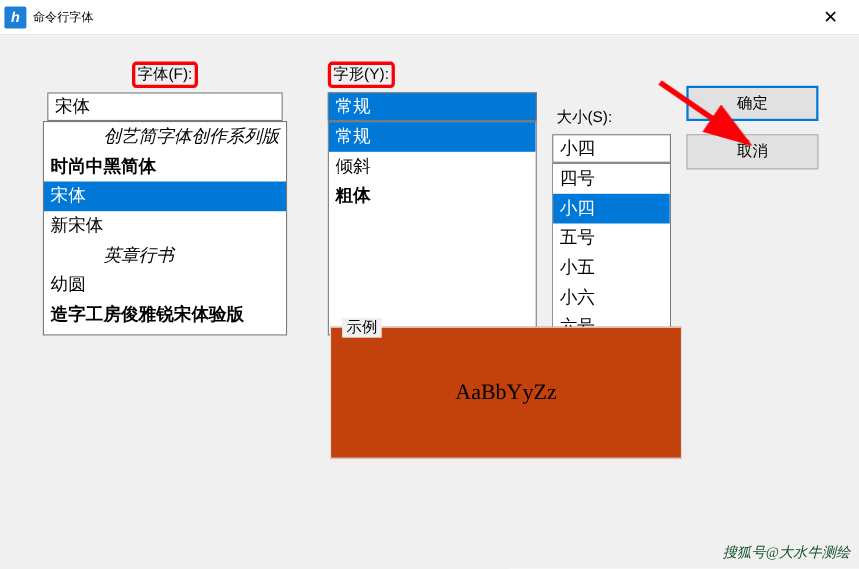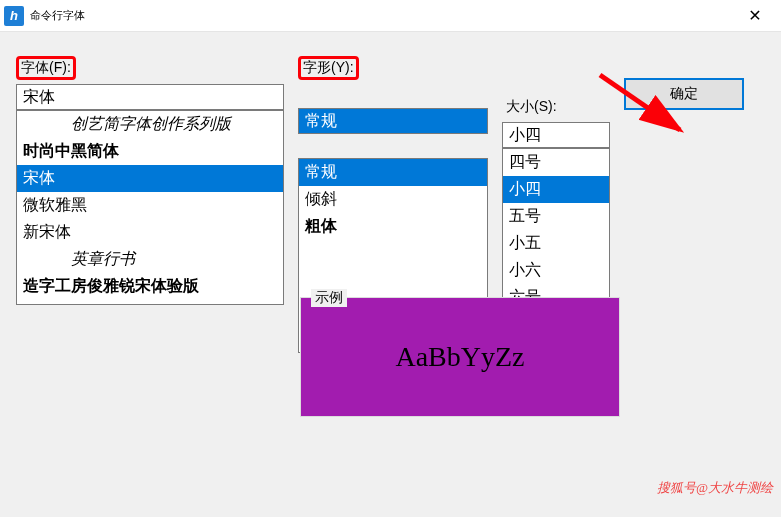--- a/index.html
+++ b/index.html
@@ -3,44 +3,44 @@
 <meta charset="utf-8">
 <style>
 * { box-sizing: border-box; margin: 0; padding: 0; }
 body { font-family: "Microsoft YaHei", "SimSun", Arial, sans-serif; font-size: 14px; background: #fff; width: 781px; height: 517px; overflow: hidden; position: relative; }
 .titlebar { height: 32px; background: #fff; display: flex; align-items: center; padding: 0 4px; border-bottom: 1px solid #e5e5e5; }
 .app-icon { width: 20px; height: 20px; background: #1e7fd6; display: inline-flex; align-items: center; justify-content: center; color: #fff; font-style: italic; font-weight: bold; font-size: 13px; margin-right: 6px; border-radius: 2px; }
 .title-text { flex: 1; font-size: 11px; }
 .close-btn { width: 44px; height: 30px; display: flex; align-items: center; justify-content: center; font-size: 16px; cursor: pointer; }
 .dialog-body { background: #f0f0f0; height: calc(100% - 32px); padding: 24px 16px 12px 16px; display: flex; gap: 14px; position: relative; }
 .col { display: flex; flex-direction: column; }
-.col-font { width: 268px; }
-.col-style { width: 190px; gap: 24px; }
+.col-font { width: 268px; align-items: center; }
+.col-style { width: 190px; }
 .col-size { width: 108px; margin-top: 40px; }
 .col-btns { width: 120px; padding-top: 22px; }
 .label { font-size: 14px; margin-bottom: 4px; display: inline-block; padding: 2px 4px; }
 .highlight-box { border: 3px solid #fb0007; border-radius: 4px; display: inline-block; padding: 0 2px; }
 .field-input { height: 26px; border: 1px solid #7a7a7a; padding: 2px 6px; font-size: 16px; background: #fff; font-family: "SimSun", serif; }
 .listbox { border: 1px solid #7a7a7a; background: #fff; height: 195px; overflow-y: scroll; margin-top: 0; }
 .listbox::-webkit-scrollbar { width: 16px; }
 .listbox::-webkit-scrollbar-track { background: #f0f0f0; }
 .listbox::-webkit-scrollbar-thumb { background: #c2c2c2; border: 1px solid #a0a0a0; }
 .listbox::-webkit-scrollbar-button { background: #f0f0f0; height: 16px; border: 1px solid #c0c0c0; }
 .list-item { padding: 3px 6px; font-size: 16px; cursor: default; white-space: nowrap; font-family: "SimSun", serif; }
 .list-item.selected { background: #0078d7; color: #fff; }
 .list-item.bold { font-weight: bold; font-family: "SimHei", sans-serif; }
 .list-item.italic { }
 .list-item.script { font-family: Liberation Serif, serif; font-style: italic; margin-left: 48px; }
 .list-item.thin { font-family: "SimHei", sans-serif; font-weight: 300; }
 .btn { height: 32px; border: 1px solid #adadad; background: #e1e1e1; font-size: 14px; cursor: pointer; margin-bottom: 12px; width: 100%; }
 .btn.primary { border: 2px solid #0078d7; }
-.sample-group { position: absolute; left: 300px; top: 265px; width: 320px; height: 120px; border: 1px solid #dcdcdc; background: #a21caf; }
+.sample-group { position: absolute; left: 300px; top: 265px; width: 320px; height: 120px; border: 1px solid #dcdcdc; background: #c2410c; }
 .sample-label { position: absolute; top: -9px; left: 10px; background: #f0f0f0; padding: 0 4px; font-size: 14px; }
-.sample-text { display: flex; align-items: center; justify-content: center; height: 100%; font-family: "SimSun", serif; font-size: 28px; }
-.watermark { position: absolute; right: 8px; bottom: 20px; font-size: 13px; color: #ef4444; font-style: italic; font-family: "KaiTi", serif; }
+.sample-text { display: flex; align-items: center; justify-content: center; height: 100%; font-family: "SimSun", serif; font-size: 20px; }
+.watermark { position: absolute; right: 8px; bottom: 6px; font-size: 13px; color: #14532d; font-style: italic; font-family: "KaiTi", serif; }
 .arrow { position: absolute; top: 38px; left: 595px; pointer-events: none; }
 </style>
 </head>
 <body>
 
 <div class="titlebar">
   <span class="app-icon">h</span>
   <span class="title-text">命令行字体</span>
   <div class="close-btn">
     <span>✕</span>
@@ -49,23 +49,23 @@
 
 <div class="dialog-body">
 
   <div class="col col-font">
     <div><span class="label highlight-box">字体(F):</span></div>
     <input class="field-input" value="宋体" style="">
     <div class="listbox" id="font-list">
         <div class="list-item script">创艺简字体创作系列版</div>
         <div class="list-item bold">时尚中黑简体</div>
         <div class="list-item selected">宋体</div>
-        <div class="list-item ">微软雅黑</div>
         <div class="list-item ">新宋体</div>
         <div class="list-item script">英章行书</div>
+        <div class="list-item thin">幼圆</div>
         <div class="list-item bold">造字工房俊雅锐宋体验版</div>
       </div>
   </div>
 
   <div class="col col-style">
     <div><span class="label highlight-box">字形(Y):</span></div>
     <input class="field-input" style="background: rgb(0, 120, 215); color: rgb(255, 255, 255);" value="常规">
     <div class="listbox" id="style-list" style="overflow-y:auto">
         <div class="list-item selected">常规</div>
         <div class="list-item italic">倾斜</div>
@@ -83,20 +83,21 @@
         <div class="list-item ">小五</div>
         <div class="list-item ">小六</div>
         <div class="list-item ">六号</div>
         <div class="list-item ">七号</div>
         <div class="list-item ">八号</div>
       </div>
   </div>
 
   <div class="col col-btns">
     <button class="btn primary">确定</button>
+    <button class="btn">取消</button>
   </div>
 
   <div class="sample-group">
     <span class="sample-label">示例</span>
     <div class="sample-text">AaBbYyZz</div>
   </div>
 
   <svg class="arrow" width="110" height="80">
     <defs>
         <marker id="ah" markerWidth="10" markerHeight="10" refX="8" refY="3" orient="auto">

